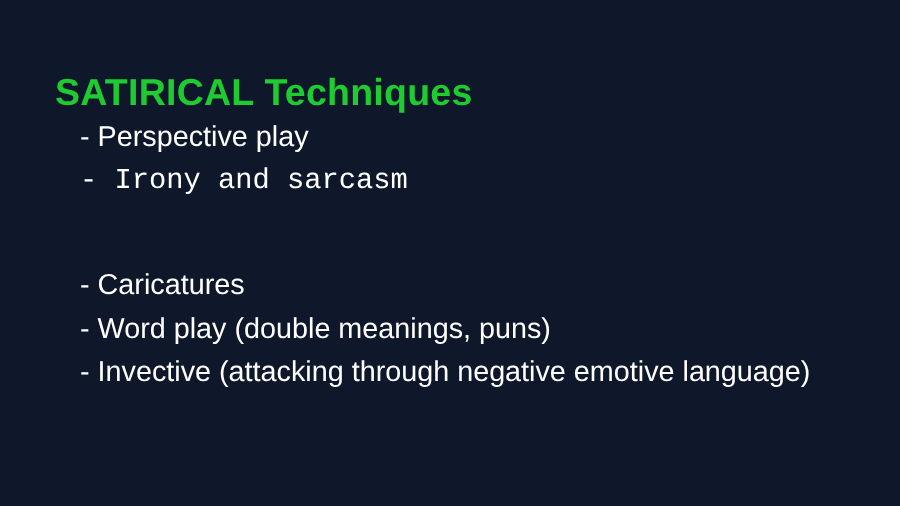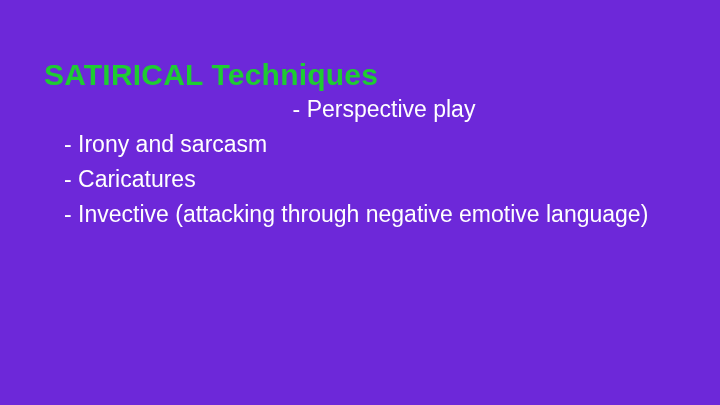--- a/index.html
+++ b/index.html
@@ -49,42 +49,46 @@
   .bullet-dash {
     display: inline;
   }
   .bullet-text {
     display: inline;
   }
 </style>
 </head>
 <body>
 
-<div id="slide" style="background: #6d28d9;">
+<div id="slide" style="background: #0f172a;">
 
   <h1 id="slide-title" style="color: rgb(30, 204, 50);">SATIRICAL Techniques</h1>
 
   <ul id="bullet-list">
 
-    <li style="color: rgb(255, 255, 255); text-align: center;">
+    <li style="color: rgb(255, 255, 255);">
       <span class="bullet-dash">-</span>
       <span class="bullet-text">Perspective play</span>
     </li>
 
 
-    <li style="color: rgb(255, 255, 255);">
+    <li style="color: rgb(255, 255, 255); font-family: Liberation Mono, monospace;">
       <span class="bullet-dash">-</span>
       <span class="bullet-text">Irony and sarcasm</span>
     </li>
 
-    <li style="color: rgb(255, 255, 255);">
+    <li style="color: rgb(255, 255, 255); margin-top: 48px;">
       <span class="bullet-dash">-</span>
       <span class="bullet-text">Caricatures</span>
     </li>
 
+    <li style="color: rgb(255, 255, 255);">
+      <span class="bullet-dash">-</span>
+      <span class="bullet-text">Word play (double meanings, puns)</span>
+    </li>
 
     <li style="color: rgb(255, 255, 255);">
       <span class="bullet-dash">-</span>
       <span class="bullet-text">Invective (attacking through negative emotive language)</span>
     </li>
 
 
   </ul>
 
 </div>

